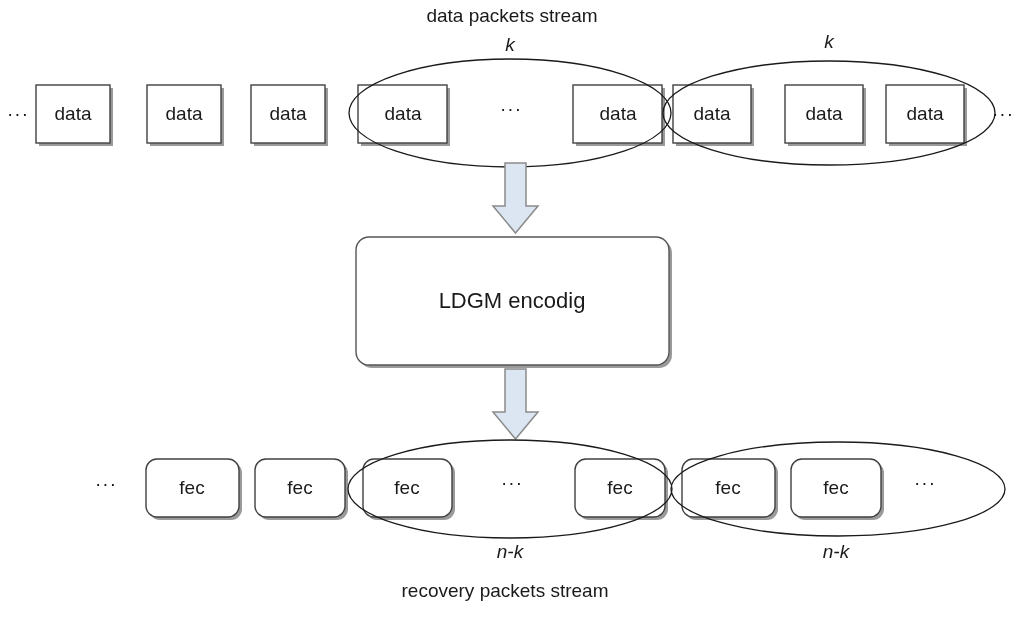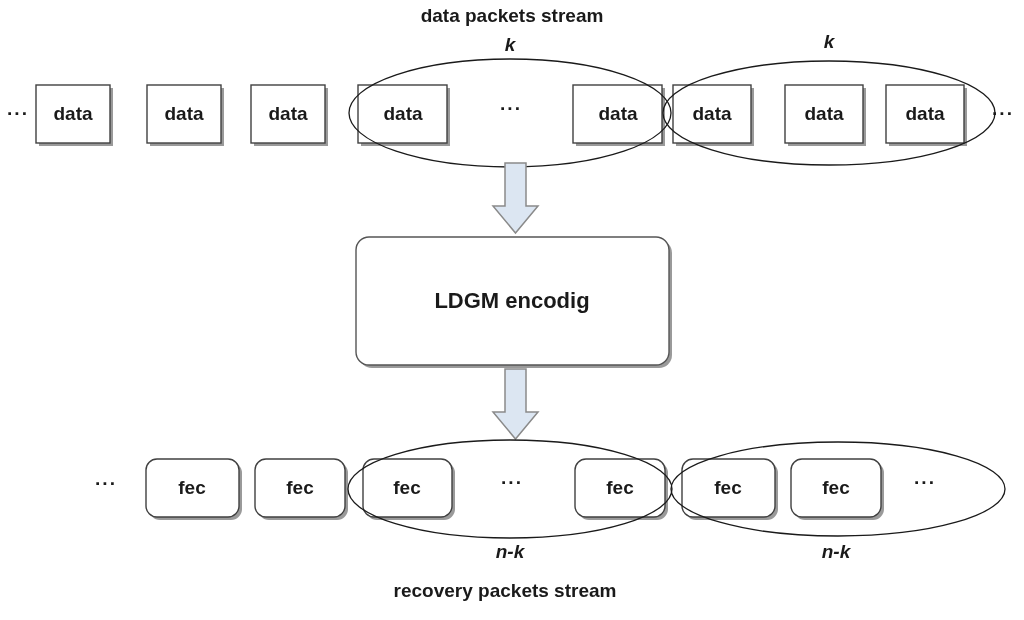--- a/index.html
+++ b/index.html
@@ -10,21 +10,20 @@
   body {
     width: 1024px;
     height: 620px;
     overflow: hidden;
     font-family: "Liberation Sans", sans-serif;
   }
   #diagram-root {
     position: relative;
     width: 1024px;
     height: 620px;
-    font-weight: bold;
   }
   svg.diagram {
     display: block;
     width: 1024px;
     height: 620px;
   }
   .pkt-rect {
     fill: #ffffff;
     stroke: #404040;
     stroke-width: 1.4;

